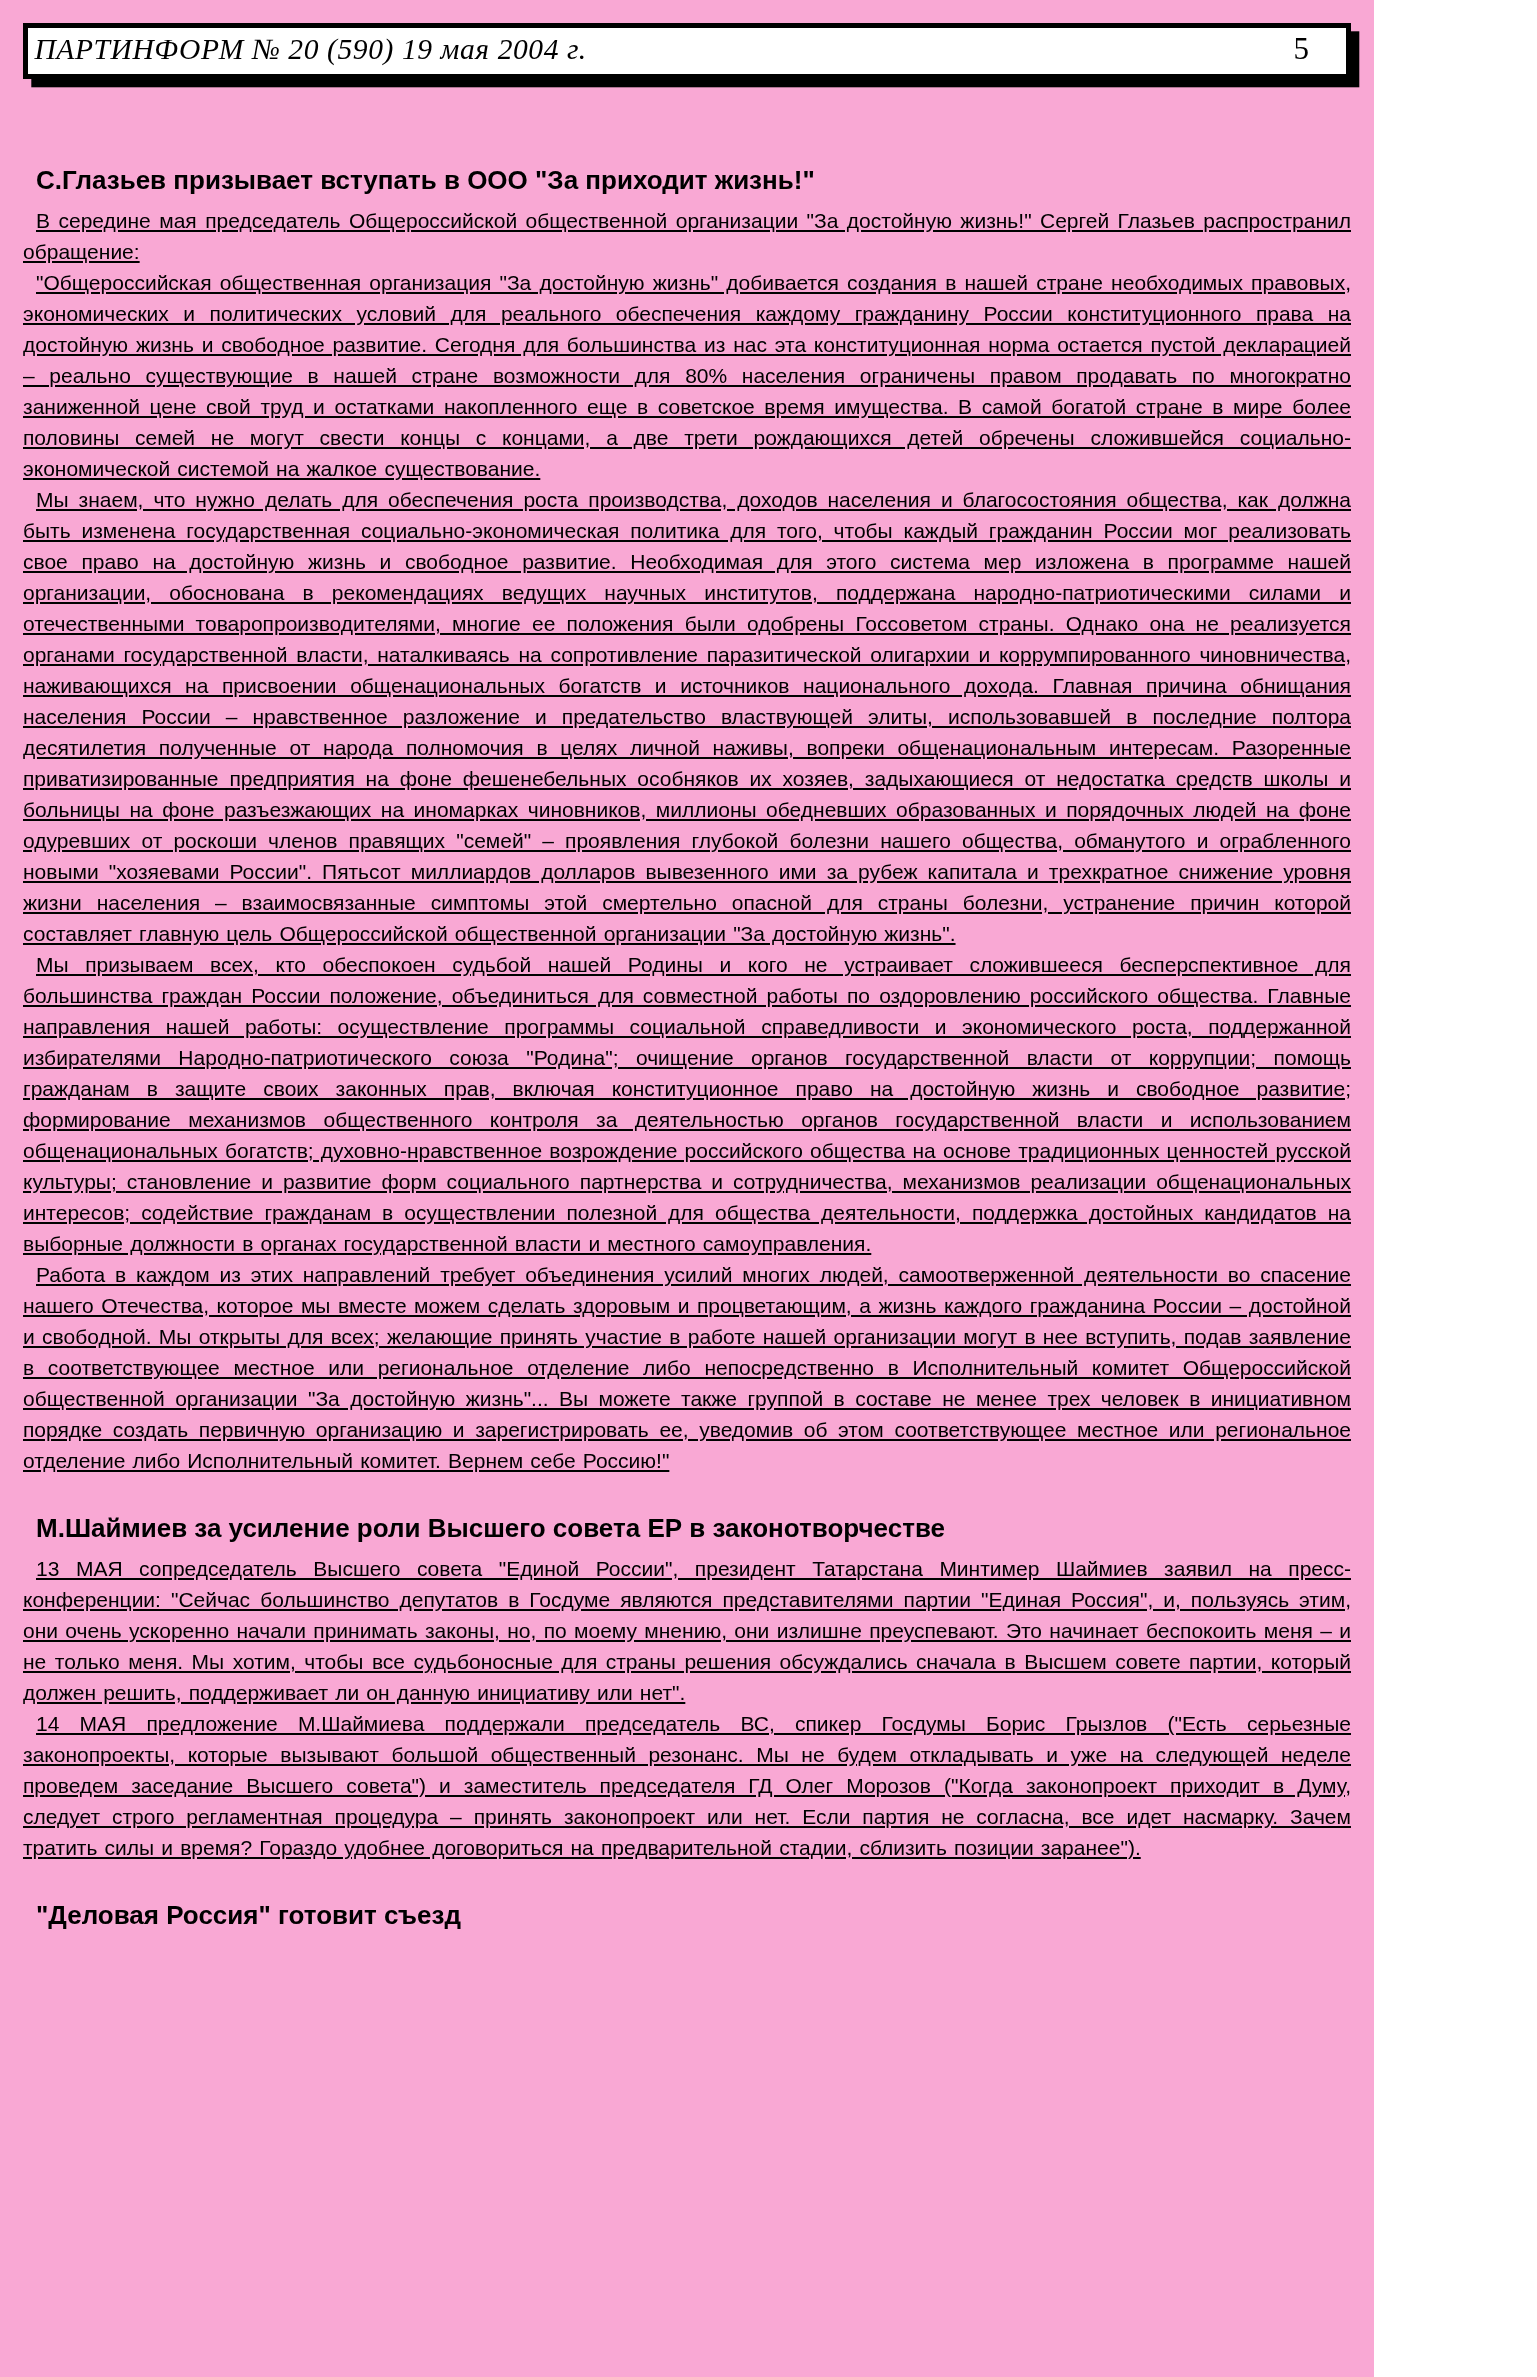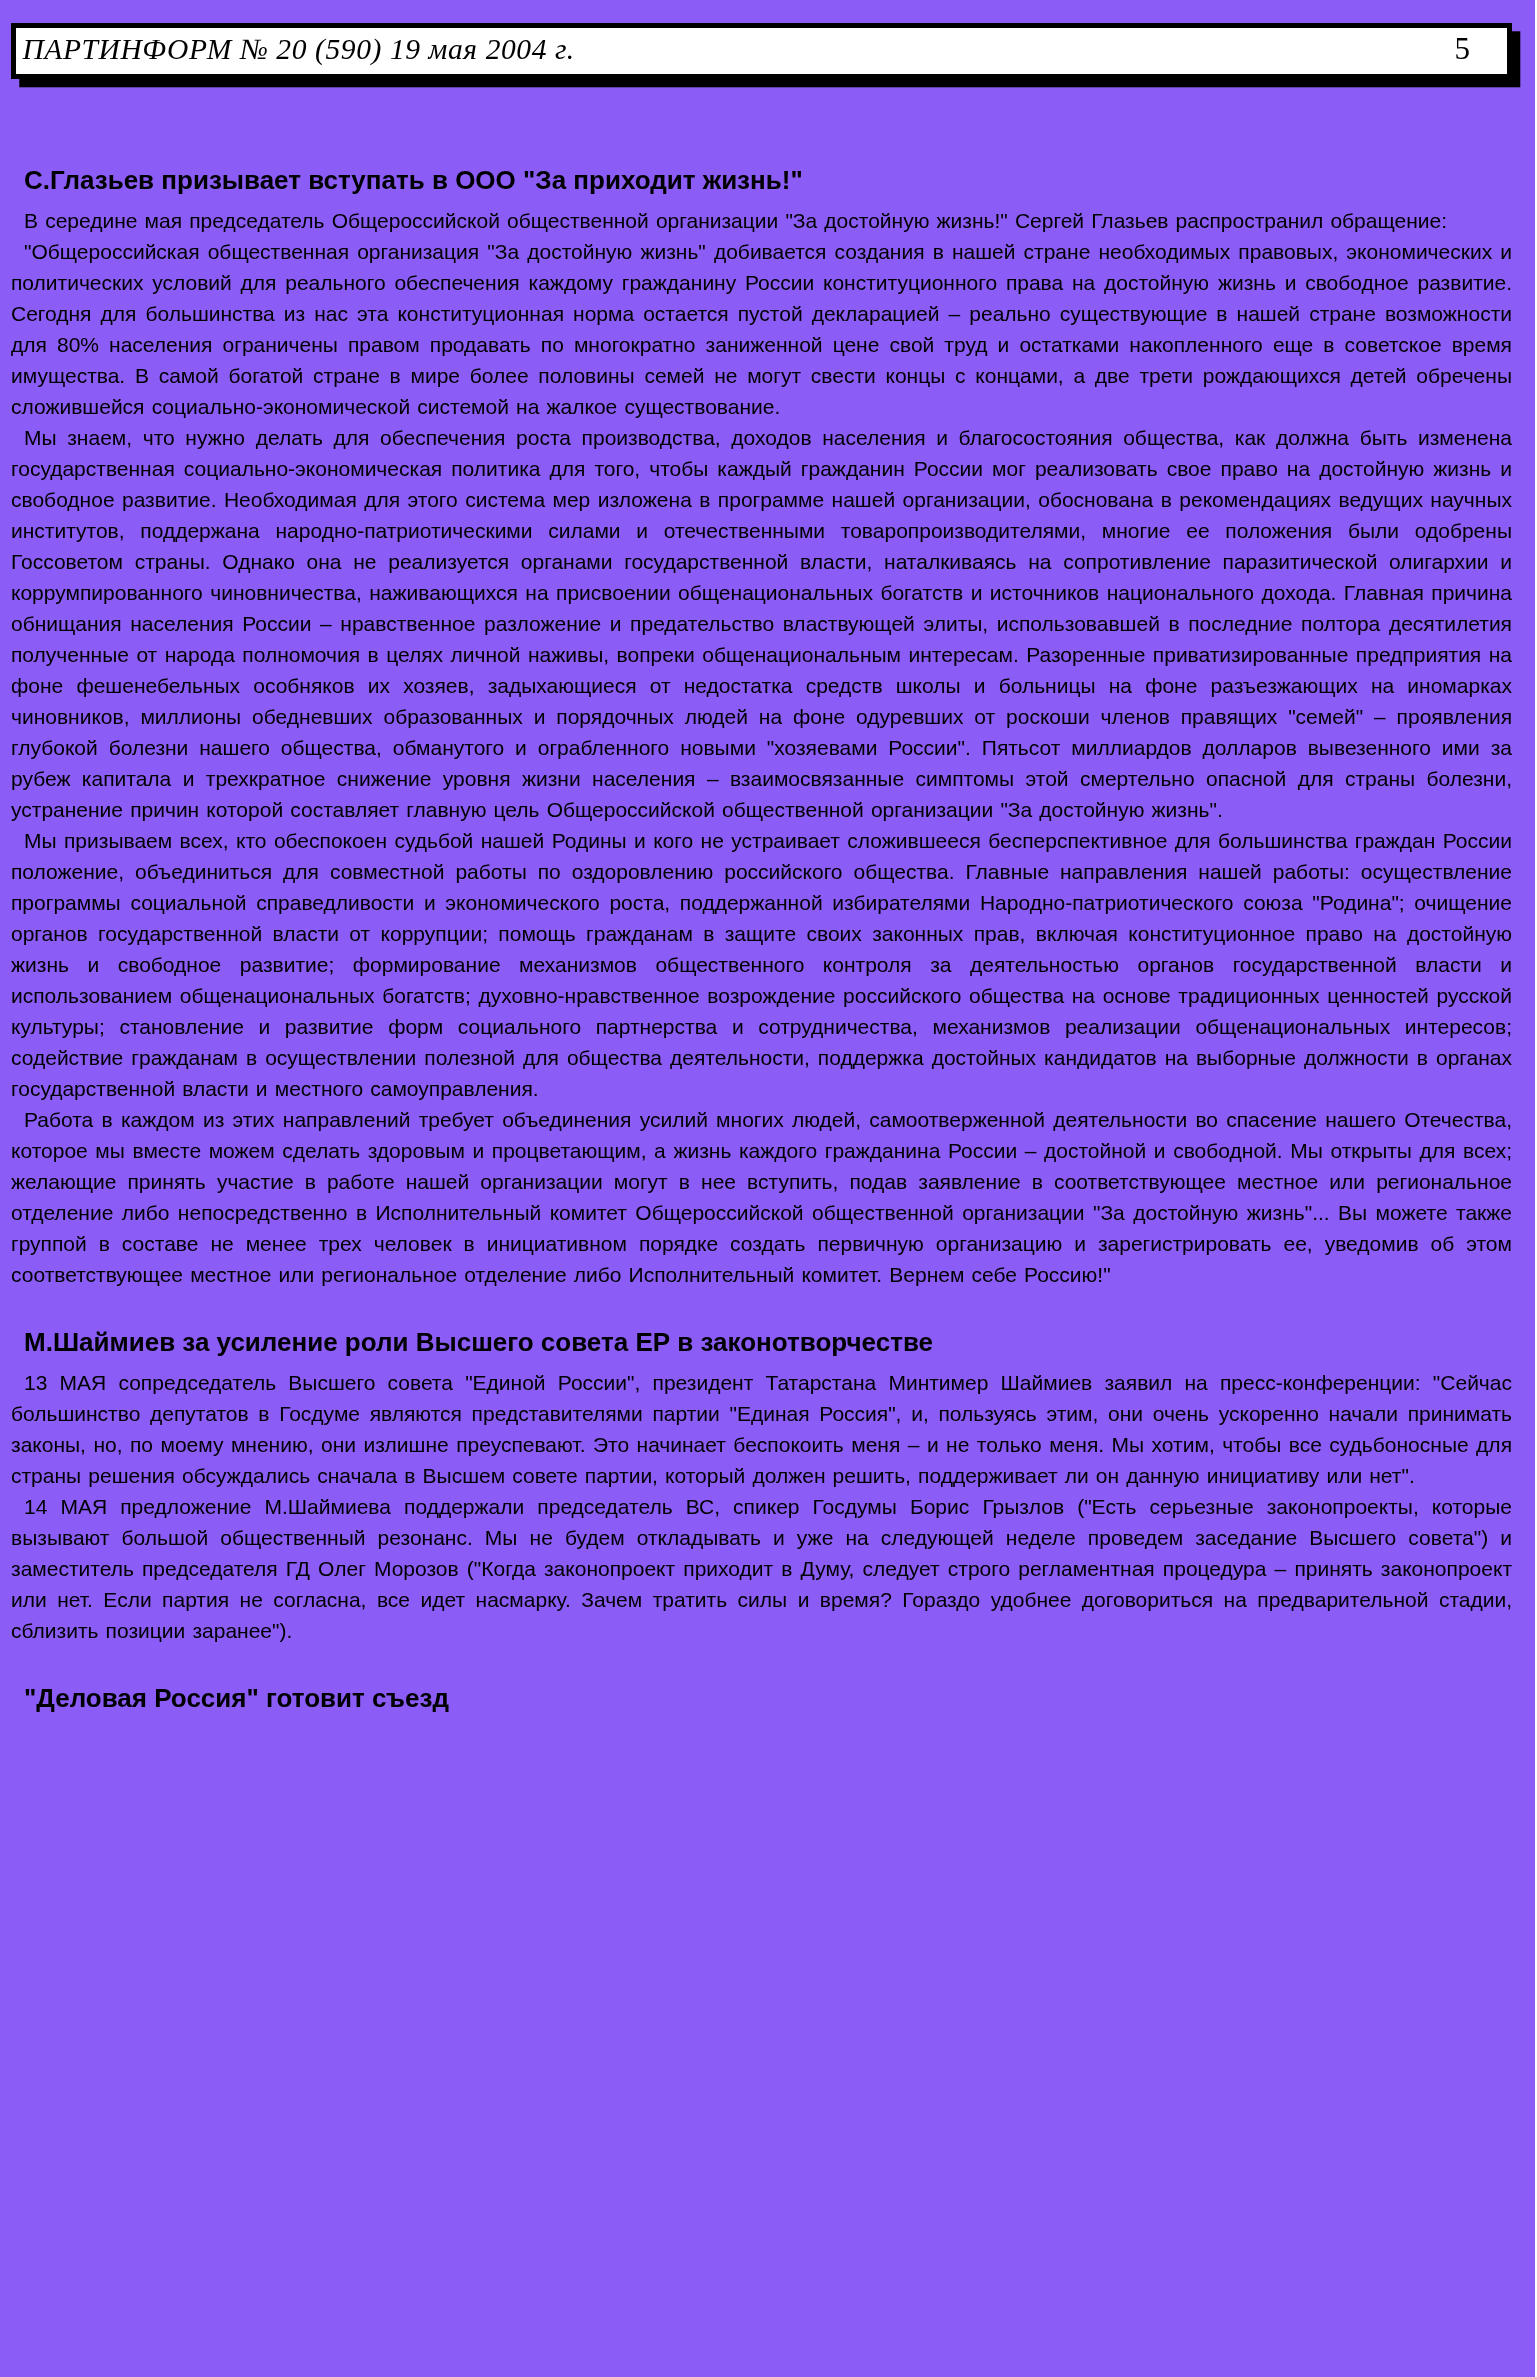--- a/index.html
+++ b/index.html
@@ -5,24 +5,24 @@
   * { margin: 0; padding: 0; box-sizing: border-box; }
   html, body { background: #ffffff; }
   body {
     width: 1537px;
     height: 2377px;
     font-family: "Liberation Sans", sans-serif;
     color: #000000;
     overflow: hidden;
   }
   .page {
-    width: 1535px;
+    width: 1374px;
     height: 2377px;
-    padding: 23px 23px 0 11px;
-    background: #8b5cf6;
+    padding: 23px 23px 0 23px;
+    background: #f9a8d4;
   }
   
   .masthead {
     border: 5.8px solid #000000;
     box-shadow: 8.3px 8.3px 0 #000000;
     height: 56px;
     display: flex;
     align-items: center;
     justify-content: space-between;
     padding: 0 37px 3.8px 6.4px;
@@ -52,20 +52,21 @@
   .article:first-child .article-heading {
     margin-top: 0;
   }
   .article p {
     font-size: 21px;
     line-height: 31px;
     text-align: justify;
     text-indent: 13px;
     margin: 0;
     word-spacing: 1.3px;
+    text-decoration: underline;
   }
 </style>
 </head>
 <body>
 
 <div class="page">
 
   <div class="masthead">
     <span class="masthead-title">ПАРТИНФОРМ № 20 (590) 19 мая 2004 г.</span>
     <span class="masthead-page">5</span>

